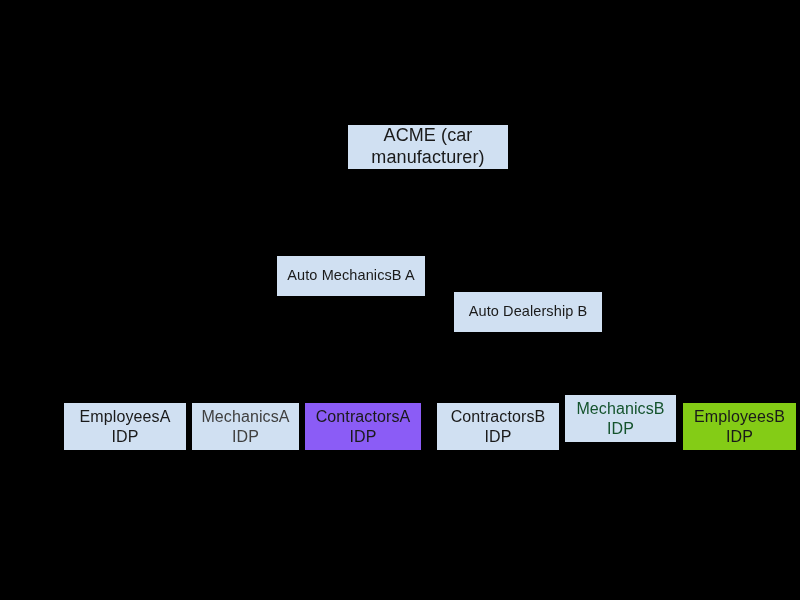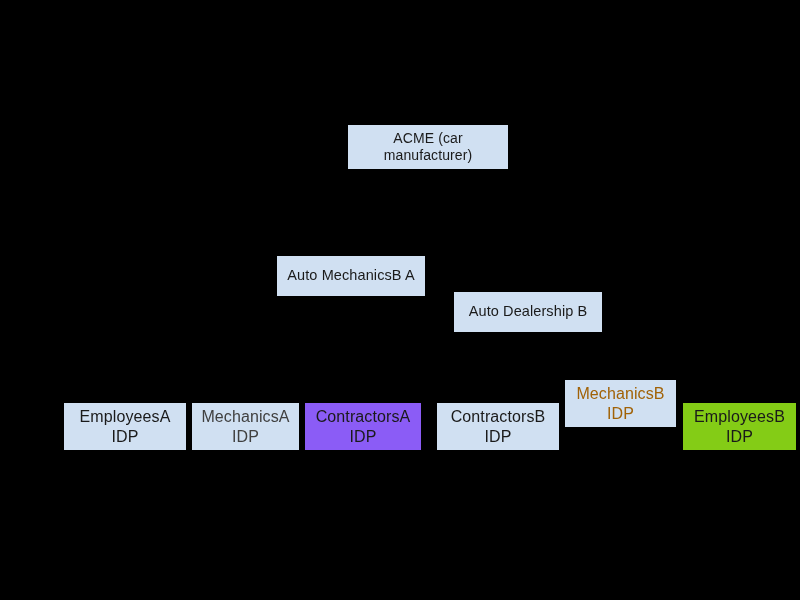--- a/index.html
+++ b/index.html
@@ -40,21 +40,21 @@
     align-items: center;
     justify-content: center;
     text-align: center;
     line-height: 1.22;
     font-size: 14.5px;
     font-family: "Liberation Sans", sans-serif;
     white-space: pre-line;
     letter-spacing: 0.1px;
   }
   .node-root {
-    font-size: 14px;
+    font-size: 18px;
   }
   .node-mid {
     font-size: 14.5px;
   }
   .node-leaf {
     font-size: 16px;
   }
 </style>
 </head>
 <body>
@@ -76,18 +76,18 @@
       <div class="node node-mid" style="left: 277px; top: 256px; width: 148px; height: 40px; background: rgb(208, 224, 242); color: rgb(26, 26, 26);">Auto MechanicsB A</div>
       <div class="node node-mid" style="left: 454px; top: 256px; width: 148px; height: 40px; background: rgb(208, 224, 242); color: rgb(26, 26, 26); margin-top: 36px;">Auto Dealership B</div>
       <div class="node node-leaf" style="left: 64px; top: 403px; width: 122px; height: 47px; background: rgb(208, 224, 242); color: rgb(26, 26, 26);">EmployeesA
 IDP</div>
       <div class="node node-leaf" style="left: 192px; top: 403px; width: 107px; height: 47px; background: rgb(208, 224, 242); color: #404040;">MechanicsA
 IDP</div>
       <div class="node node-leaf" style="left: 305px; top: 403px; width: 116px; height: 47px; background: #8b5cf6; color: rgb(26, 26, 26);">ContractorsA
 IDP</div>
       <div class="node node-leaf" style="left: 437px; top: 403px; width: 122px; height: 47px; background: rgb(208, 224, 242); color: rgb(26, 26, 26);">ContractorsB
 IDP</div>
-      <div class="node node-leaf" style="left: 565px; top: 380px; width: 111px; height: 47px; background: rgb(208, 224, 242); color: #a16207;">MechanicsB
+      <div class="node node-leaf" style="left: 565px; top: 395px; width: 111px; height: 47px; background: rgb(208, 224, 242); color: #14532d;">MechanicsB
 IDP</div>
       <div class="node node-leaf" style="left: 683px; top: 403px; width: 113px; height: 47px; background: #84cc16; color: rgb(26, 26, 26);">EmployeesB
 IDP</div>
     </div>
 </div>
 
 </body></html>

